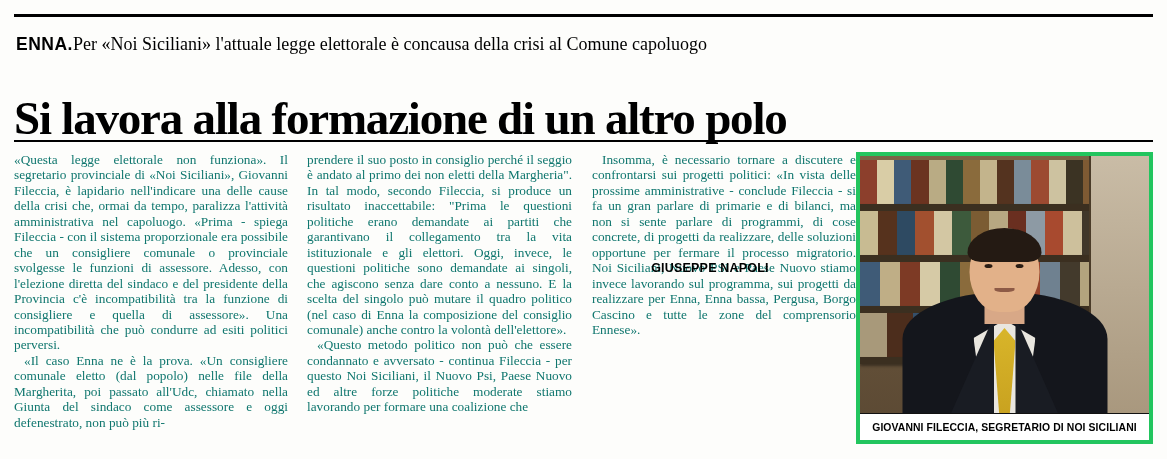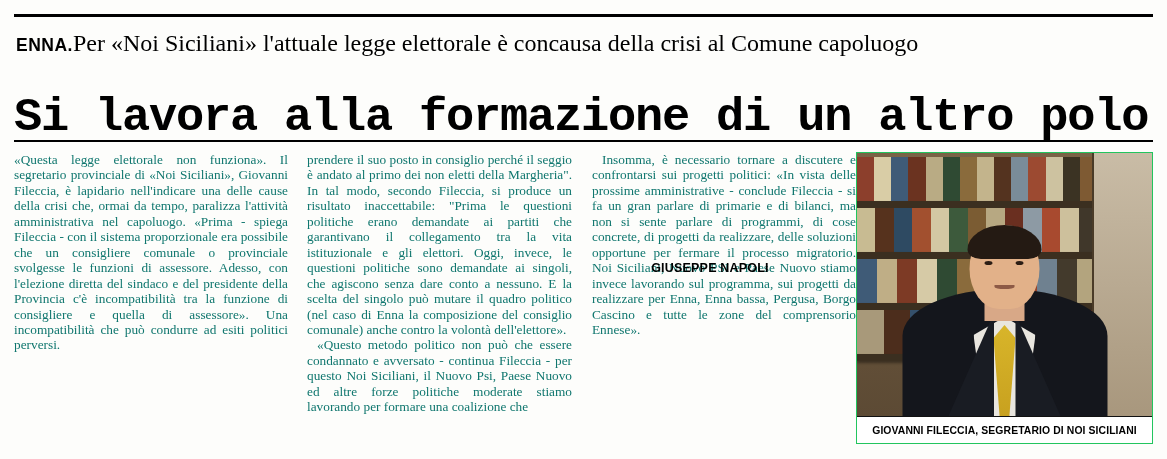--- a/index.html
+++ b/index.html
@@ -37,28 +37,28 @@
     line-height: 26px;
     white-space: nowrap;
   }
   .kicker .enna {
     font-family: "Liberation Sans", sans-serif;
     font-weight: bold;
     font-size: 17.5px;
     letter-spacing: 0.5px;
   }
   .kicker .kicker-text {
-    font-size: 24px;
+    font-size: 18px;
   }
   .headline {
     position: absolute;
     left: 14px;
     top: 61px;
     width: 1140px;
-    font-family: Liberation Mono, monospace;
+    font-family: Liberation Serif, serif;
     font-weight: bold;
     font-size: 47px;
     line-height: 52px;
     letter-spacing: -1.2px;
     white-space: nowrap;
   }
   .rule-under-headline {
     position: absolute;
     left: 14px;
     top: 140px;
@@ -103,21 +103,21 @@
     font-weight: bold;
     font-size: 12.5px;
     letter-spacing: 0.2px;
   }
   .photo-box {
     position: absolute;
     left: 856px;
     top: 152px;
     width: 297px;
     height: 292px;
-    border: 1px solid #22c55e;
+    border: 4px solid #22c55e;
     box-sizing: border-box;
     overflow: hidden;
     background: #15803d;
   }
   .photo-art {
     position: absolute;
     left: 0; top: 0; right: 0;
     height: 264px;
     overflow: hidden;
   }
@@ -288,20 +288,21 @@
   </div>
 
   <h1 class="headline">Si lavora alla formazione di un altro polo</h1>
 
   <div class="rule-under-headline"></div>
 
   <div class="columns">
 
     <div class="col" id="col1">
       <p class="first">«Questa legge elettorale non funziona». Il segretario provinciale di «Noi Siciliani», Giovanni Fileccia, è lapidario nell'indicare una delle cause della crisi che, ormai da tempo, paralizza l'attività amministrativa nel capoluogo. «Prima - spiega Fileccia - con il sistema proporzionale era possibile che un consigliere comunale o provinciale svolgesse le funzioni di assessore. Adesso, con l'elezione diretta del sindaco e del presidente della Provincia c'è incompatibilità tra la funzione di consigliere e quella di assessore». Una incompatibilità che può condurre ad esiti politici perversi.</p>
+      <p>«Il caso Enna ne è la prova. «Un consigliere comunale eletto (dal popolo) nelle file della Margherita, poi passato all'Udc, chiamato nella Giunta del sindaco come assessore e oggi defenestrato, non può più ri-</p>
     </div>
 
     <div class="col" id="col2">
       <p class="first">prendere il suo posto in consiglio perché il seggio è andato al primo dei non eletti della Margheria". In tal modo, secondo Fileccia, si produce un risultato inaccettabile: "Prima le questioni politiche erano demandate ai partiti che garantivano il collegamento tra la vita istituzionale e gli elettori. Oggi, invece, le questioni politiche sono demandate ai singoli, che agiscono senza dare conto a nessuno. E la scelta del singolo può mutare il quadro politico (nel caso di Enna la composizione del consiglio comunale) anche contro la volontà dell'elettore».</p>
       <p>«Questo metodo politico non può che essere condannato e avversato - continua Fileccia - per questo Noi Siciliani, il Nuovo Psi, Paese Nuovo ed altre forze politiche moderate stiamo lavorando per formare una coalizione che</p>
     </div>
 
     <div class="col" id="col3">
       <p>Insomma, è necessario tornare a discutere e confrontarsi sui progetti politici: «In vista delle prossime amministrative - conclude Fileccia - si fa un gran parlare di primarie e di bilanci, ma non si sente parlare di programmi, di cose concrete, di progetti da realizzare, delle soluzioni opportune per fermare il processo migratorio. Noi Siciliani, Nuovo PSI e Paese Nuovo stiamo invece lavorando sul programma, sui progetti da realizzare per Enna, Enna bassa, Pergusa, Borgo Cascino e tutte le zone del comprensorio Ennese».</p>
     </div>

